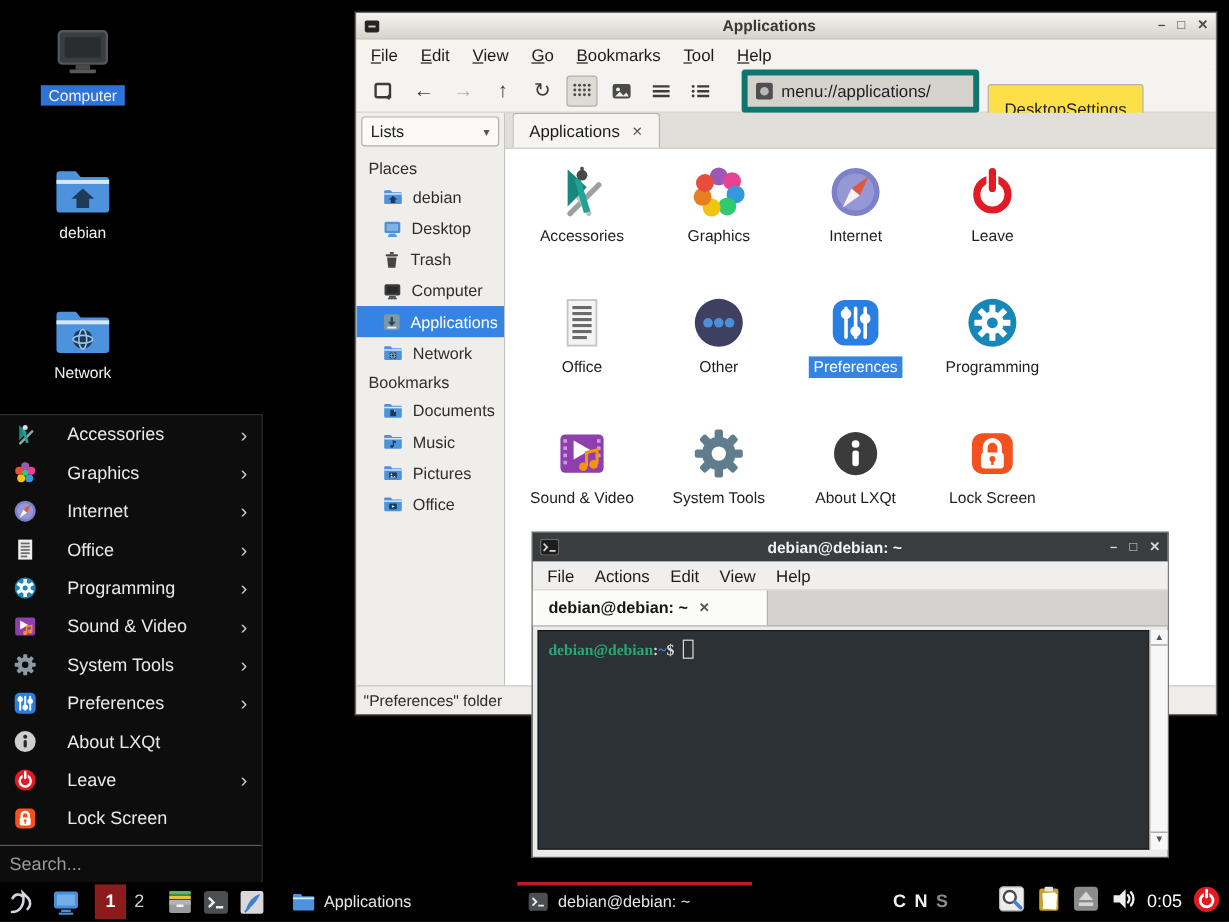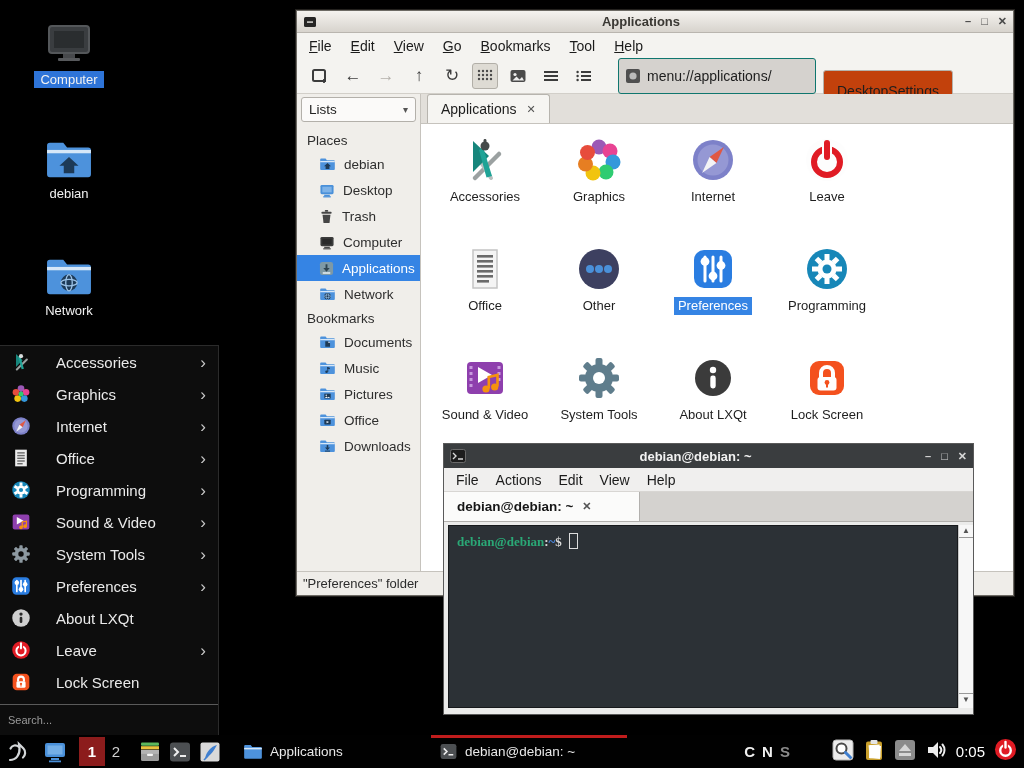--- a/index.html
+++ b/index.html
@@ -23,24 +23,24 @@
   .fm-titlebar .wtitle { flex:1; text-align:center; font-weight:bold; font-size:13px; color:#3a3833; }
   .wbtns { display:flex; gap:10px; font-size:11px; color:#4a4a4a; font-weight:bold; }
   .wbtns span { cursor:default; line-height:1; }
   .fm-menubar { height:25px; background:#f4f3f0; display:flex; align-items:center; gap:19px; padding:0 12px; font-size:14px; color:#1b1b1b; }
   .fm-menubar .mi { display:inline-block; }
   .fm-menubar .mi::first-letter { text-decoration:underline; }
   .fm-toolbar { height:36px; background:#f4f3f0; border-bottom:1px solid #d2cfc9; display:flex; align-items:center; padding:0 10px; gap:7px; }
   .tbtn { width:26px; height:26px; display:flex; align-items:center; justify-content:center; font-size:17px; color:#3c3c3c; }
   .tbtn.dis { color:#b3b0aa; }
   .tbtn.pressed { background:#dedbd4; border:1px solid #b2afa8; border-radius:3px; }
-  .addrbar { width:198px; height:36px; background:#d5d2ce; border:1px solid #0f766e; border-radius:3px;
+  .addrbar { width:198px; height:36px; background:#d5d2ce; border:5px solid #0f766e; border-radius:3px;
     display:flex; align-items:center; gap:6px; padding:12px 6px; margin-left:14px; }
   .addrbar input { border:0; background:transparent; font-size:14px; color:#1e1e1e; width:150px; outline:none; font-family:"Liberation Sans",sans-serif; }
-  .pathbtn { height:42px; padding:0 13px; background:#c2410c; border:1px solid #b5b2ac; border-radius:3px;
+  .pathbtn { height:42px; padding:0 13px; background:#fde047; border:1px solid #b5b2ac; border-radius:3px;
     font-size:14px; color:#1e1e1e; display:flex; align-items:center;margin-top:31px; }
   .fm-body { flex:1; display:flex; min-height:0; }
   .fm-sidebar { width:124px; background:#f0eeea; border-right:1px solid #c6c3bd; display:flex; flex-direction:column; }
   .fm-combo { margin:3px 4px; height:25px; background:#fbfaf9; border:1px solid #b3b0aa; border-radius:3px;
     display:flex; align-items:center; font-size:13.5px; color:#222; padding:0 7px; }
   .fm-combo .carrow { margin-left:auto; font-size:10px; color:#555; }
   .fm-tree { flex:1; font-size:13.5px; color:#2e2e2e; padding-top:4px; overflow:hidden; }
   .tree-h { height:22px; display:flex; align-items:center; padding-left:10px; }
   .tree-r { height:26px; display:flex; align-items:center; padding-left:22px; gap:8px; }
   .tree-r svg { flex:0 0 auto; }
@@ -79,21 +79,21 @@
   .term-scrollbar .sbtn { line-height:1; border-bottom:1px solid #999; width:100%; text-align:center; padding-bottom:2px; }
   .term-scrollbar .sbtn.b { border-bottom:none; border-top:1px solid #999; padding-top:2px; }
 
   
   #start-menu { position:absolute; left:0; top:345px; width:219px; height:390px; background:#0d0d0d;
     border-right:1px solid #2b2b2b; border-top:1px solid #2b2b2b; display:flex; flex-direction:column; }
   .sm-item { height:32px; display:flex; align-items:center; padding:0 12px 0 11px; }
   .sm-item .smlabel { margin-left:25px; font-size:15px; color:#eaeaea; flex:1; }
   .sm-chev { color:#c8c8c8; font-size:17px; line-height:1; }
   .sm-search { margin-top:auto; border-top:1px solid #5a5a5a; height:31px; display:flex; align-items:center; }
-  .sm-search input { background:transparent; border:0; outline:none; color:#9a9a9a; font-size:11px; padding-left:8px; width:200px;
+  .sm-search input { background:transparent; border:0; outline:none; color:#9a9a9a; font-size:15px; padding-left:8px; width:200px;
     font-family:"Liberation Sans",sans-serif; }
   .sm-search input::placeholder { color:#9a9a9a; opacity:1; }
 
   
   #taskbar { position:absolute; left:0; top:735px; width:1024px; height:33px; background:#010101;
     display:flex; align-items:center; }
   .tb-btn { display:flex; align-items:center; justify-content:center; height:33px; }
   .tb-ws1 { width:26px; height:29px; background:#8c1c1c; color:#fff; font-weight:bold; font-size:15px;
     display:flex; align-items:center; justify-content:center; margin-left:9px; }
   .tb-ws2 { width:22px; color:#cfcfcf; font-size:15px; display:flex; align-items:center; justify-content:center; }
@@ -318,30 +318,20 @@
           </div>
           <div class="tree-r">
             <svg width="17" height="14" viewBox="0 0 52 44">
                 <path d="M3 8a3 3 0 0 1 3-3h14l4 5h22a3 3 0 0 1 3 3v25a3 3 0 0 1-3 3H6a3 3 0 0 1-3-3Z" fill="#4d92dc"></path>
                 <rect x="3" y="12.5" width="46" height="4" fill="#d6e7f8"></rect>
                 <rect x="16" y="21" width="20" height="15" rx="2" fill="#1d3a57"></rect>
                 <path d="M23 25 l8 3.5 -8 3.5 Z" fill="#eef4fb"></path>
               </svg>
             <span>Office</span>
           </div>
-          <div class="tree-r">
-            <svg width="17" height="14" viewBox="0 0 52 44">
-                <path d="M3 8a3 3 0 0 1 3-3h14l4 5h22a3 3 0 0 1 3 3v25a3 3 0 0 1-3 3H6a3 3 0 0 1-3-3Z" fill="#4d92dc"></path>
-                <rect x="3" y="12.5" width="46" height="4" fill="#d6e7f8"></rect>
-                <rect x="23.5" y="19" width="5" height="9" fill="#1d3a57"></rect>
-                <path d="M18 27 h16 L26 35 Z" fill="#1d3a57"></path>
-                <rect x="18" y="36.5" width="16" height="3" fill="#1d3a57"></rect>
-              </svg>
-            <span>Downloads</span>
-          </div>
         </div>
       </div>
 
       <div class="fm-main">
         <div class="fm-tabbar">
           <div class="fm-tab">
             <span>Applications</span>
             <span class="tab-x">✕</span>
           </div>
         </div>

